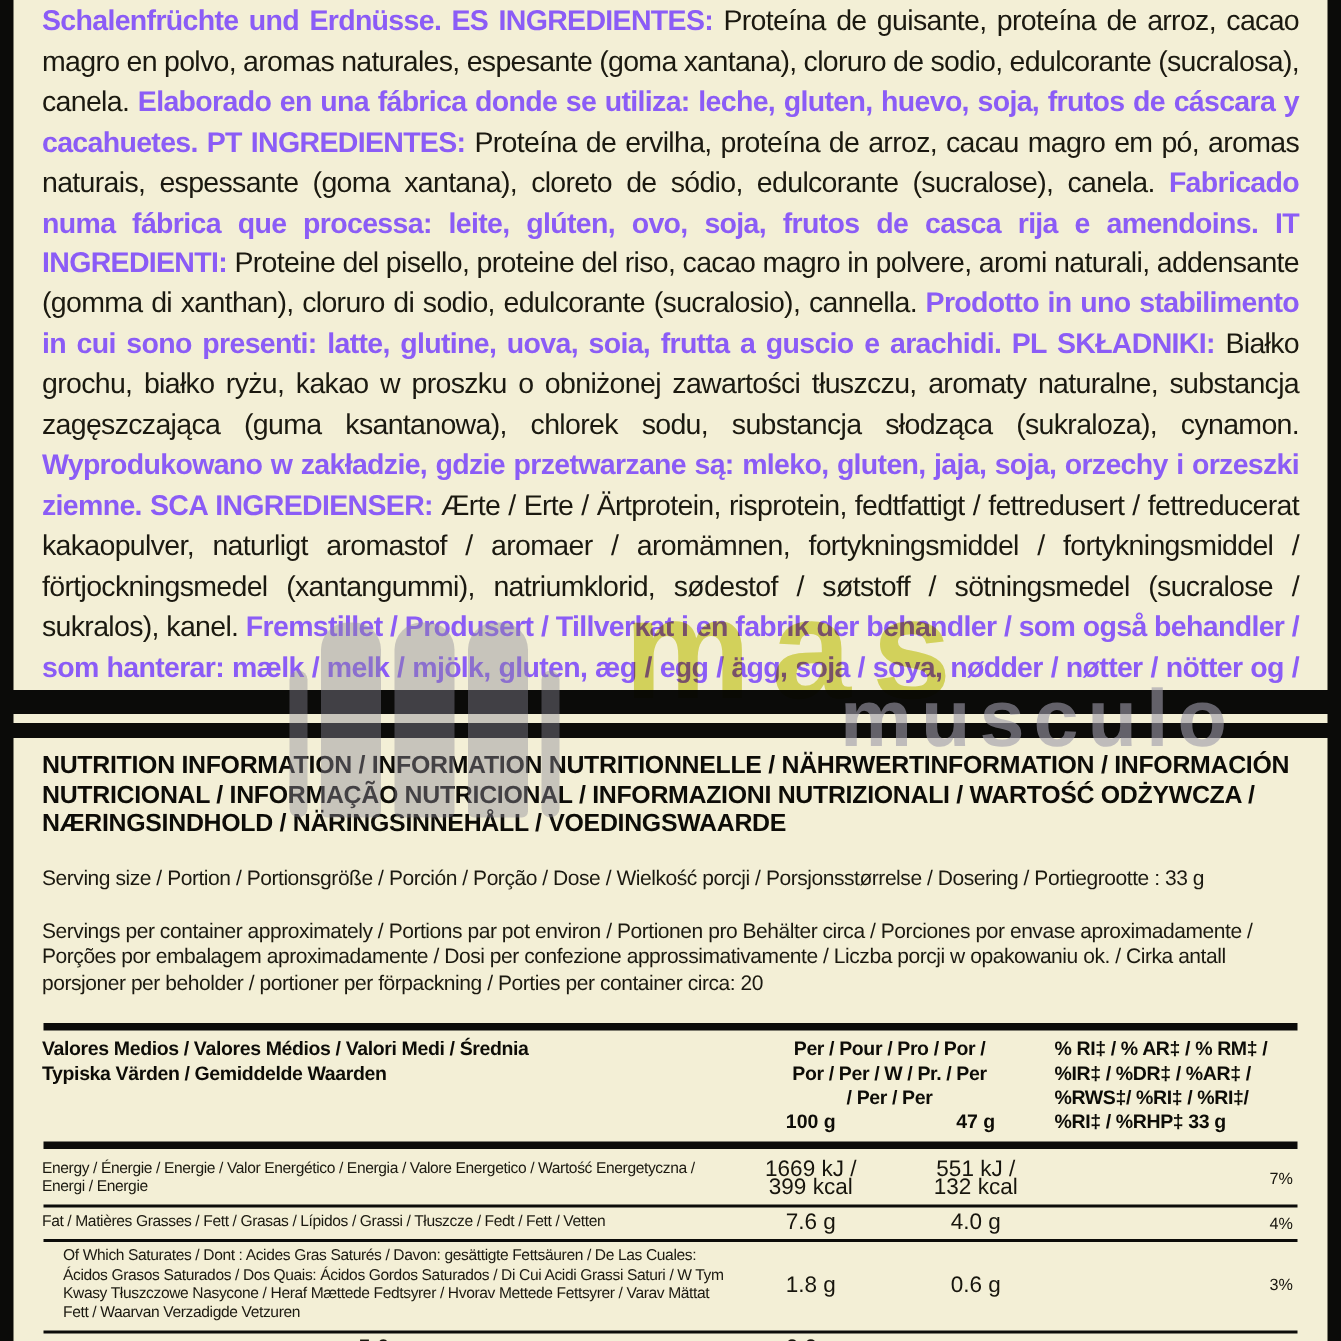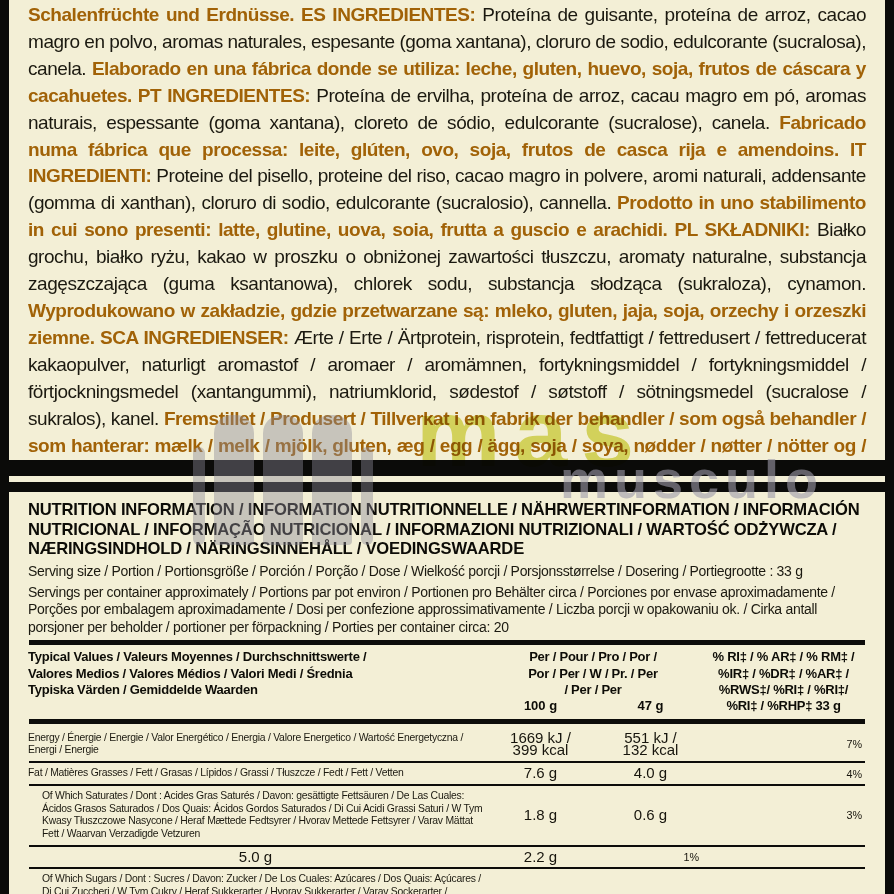--- a/index.html
+++ b/index.html
@@ -3,36 +3,36 @@
 <meta charset="utf-8">
 <style>
   html,body{margin:0;padding:0;background:#0b0b09;}
   .page{position:relative;width:894px;height:894px;overflow:hidden;background:#0b0b09;
         font-family:"Liberation Sans","DejaVu Sans",sans-serif;color:#17150d;
         display:flex;flex-direction:column;}
   .panel{background:#f3efd6;margin:0 9px;}
   .panel-ingredients{height:460px;padding:2px 19px 0;box-sizing:border-box;overflow:hidden;}
   .ing{margin:0;font-size:19px;line-height:26.9px;letter-spacing:-0.45px;word-spacing:-0.5px;
        text-align:justify;color:#1b1910;}
-  .ing b{color:#a16207;}
+  .ing b{color:#8b5cf6;}
   .divider-strip{height:16px;background:#0b0b09;}
   .gap-strip{height:6px;background:#f3efd6;margin:0 9px;}
   .top-border-strip{height:10px;background:#0b0b09;}
   .panel-nutrition{flex:1;padding:5px 19px 0;box-sizing:border-box;overflow:hidden;}
   .nut-title{margin:3px 0 3px;font-size:16.6px;line-height:19.5px;font-weight:700;
              letter-spacing:-0.2px;color:#0d0c07;}
-  .serving{margin:4px 0;font-size:14px;line-height:17.4px;letter-spacing:-0.3px;color:#1b1910;}
+  .serving{margin:18px 0;font-size:14px;line-height:17.4px;letter-spacing:-0.3px;color:#1b1910;}
   .bar{height:5px;background:#0c0c0a;margin:4px 1px;}
   .thead{display:grid;grid-template-columns:455px 220px 1fr;font-weight:700;color:#0d0c07;}
   .hline{font-size:13px;line-height:16.4px;letter-spacing:-0.25px;white-space:nowrap;}
   .th-mid .hline{text-align:center;}
   .th-amounts{display:grid;grid-template-columns:115px 105px;}
   .th-amounts span{text-align:center;font-size:13px;line-height:16.4px;}
   .th-ri{text-align:right;}
-  .th-ri .hline{text-align:center;padding-right:2px;}
+  .th-ri .hline{text-align:left;padding-right:2px;}
   .t-row{display:grid;grid-template-columns:455px 115px 105px 1fr;align-items:center;padding:4px 0;}
   .t-row.indent .t-name{padding-left:14px;}
   .t-name{font-size:10.4px;line-height:12.7px;letter-spacing:-0.25px;color:#1b1910;}
   .t-val{font-size:15px;text-align:center;white-space:pre-line;line-height:12.7px;}
   .t-ri{font-size:10.8px;text-align:right;padding-right:4px;}
   .row-sep{height:2px;background:#0c0c0a;margin:0 1px;}
   
   .wm{position:absolute;inset:0;pointer-events:none;}
   .wm-logo{position:absolute;left:193px;top:410px;width:210px;height:135px;display:flex;
            align-items:flex-end;gap:9px;opacity:0.42;}
@@ -58,21 +58,20 @@
 
   <section class="panel panel-nutrition">
     <h2 class="nut-title">NUTRITION INFORMATION / INFORMATION NUTRITIONNELLE / NÄHRWERTINFORMATION / INFORMACIÓN NUTRICIONAL / INFORMAÇÃO NUTRICIONAL / INFORMAZIONI NUTRIZIONALI / WARTOŚĆ ODŻYWCZA / NÆRINGSINDHOLD / NÄRINGSINNEHÅLL / VOEDINGSWAARDE</h2>
     <p class="serving">Serving size / Portion / Portionsgröße / Porción / Porção / Dose / Wielkość porcji / Porsjonsstørrelse / Dosering / Portiegrootte : 33 g</p>
     <p class="serving">Servings per container approximately / Portions par pot environ / Portionen pro Behälter circa / Porciones por envase aproximadamente / Porções por embalagem aproximadamente / Dosi per confezione approssimativamente / Liczba porcji w opakowaniu ok. / Cirka antall porsjoner per beholder / portioner per förpackning / Porties per container circa: 20</p>
 
     <div class="bar"></div>
 
     <div class="thead">
       <div class="th-name" id="th-name">
-          <div class="hline">Typical Values / Valeurs Moyennes / Durchschnittswerte /</div>
           <div class="hline">Valores Medios / Valores Médios / Valori Medi / Średnia</div>
           <div class="hline">Typiska Värden / Gemiddelde Waarden</div>
         </div>
       <div class="th-mid">
         <div id="th-per">
             <div class="hline">Per / Pour / Pro / Por /</div>
             <div class="hline">Por / Per / W / Pr. / Per</div>
             <div class="hline">/ Per / Per</div>
           </div>
         <div class="th-amounts">

